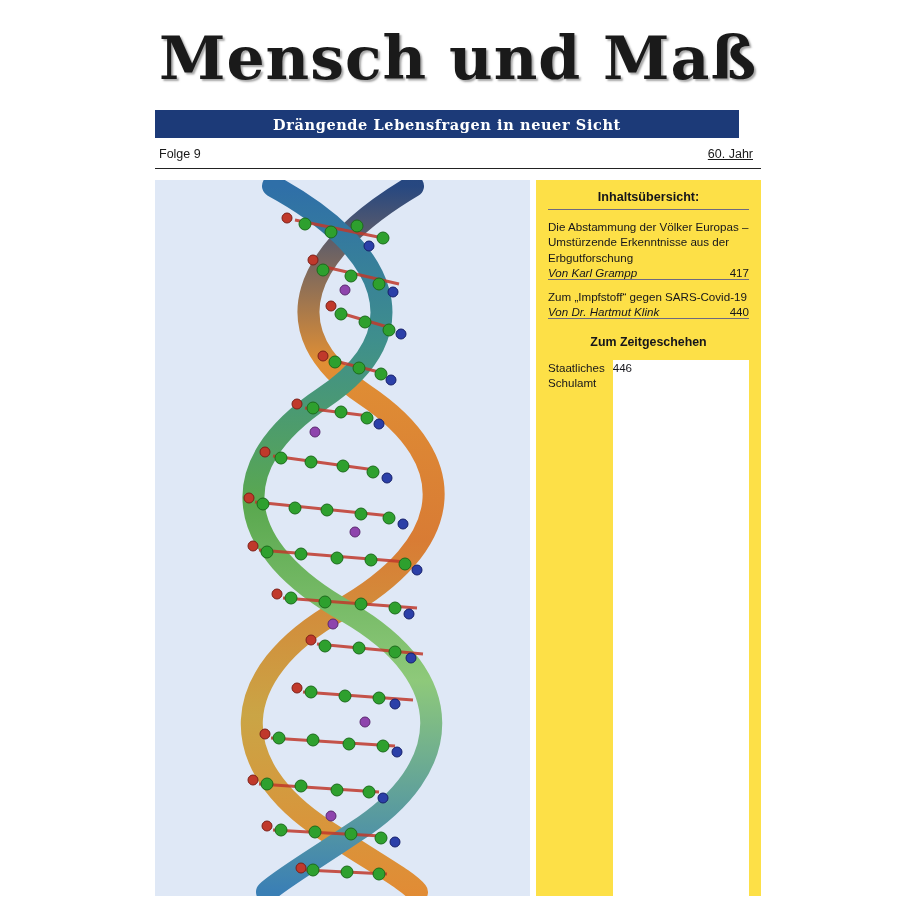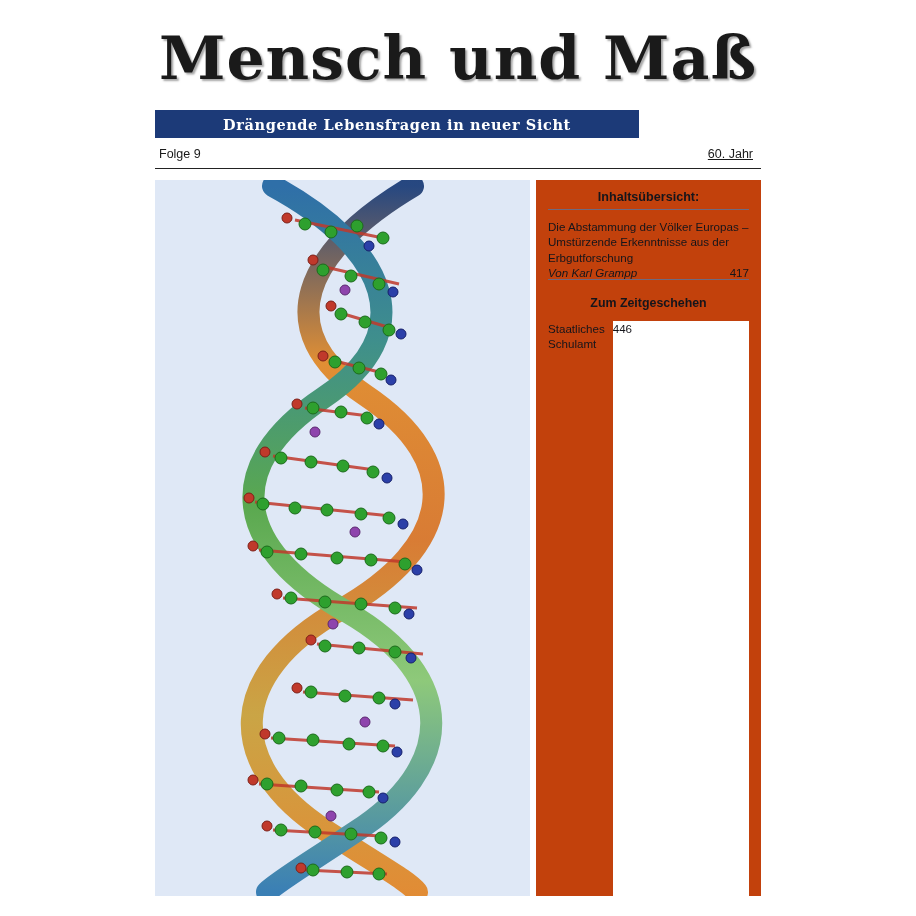--- a/index.html
+++ b/index.html
@@ -38,21 +38,21 @@
     color: #1a1a1a;
     text-shadow: 2px 2px 2px rgba(120,120,120,0.65);
     white-space: nowrap;
     line-height: 1;
     text-align: center;
   }
   .subtitle-bar {
     position: absolute;
     left: 155px;
     top: 110px;
-    width: 484px;
+    width: 584px;
     height: 28px;
     background: #1c3a78;
     display: flex;
     align-items: center;
     justify-content: center;
   }
   .subtitle-bar span {
     font-family: "DejaVu Serif", serif;
     font-weight: bold;
     font-size: 14.5px;
@@ -88,21 +88,21 @@
   }
   .cover-art svg { display: block; }
 
   
   .toc {
     position: absolute;
     left: 536px;
     top: 180px;
     width: 225px;
     height: 716px;
-    background: #c2410c;
+    background: #fde047;
     box-sizing: border-box;
     padding: 10px 12px 10px 12px;
     font-size: 11.6px;
     color: #15151b;
   }
   .toc-heading {
     text-align: center;
     font-weight: bold;
     font-size: 12.6px;
     padding-bottom: 5px;
@@ -323,20 +323,27 @@
 
     <div class="entry">
       <div class="title">Die Abstammung der Völker Europas – Umstürzende Erkenntnisse aus der Erbgutforschung</div>
       <div class="byline-row">
         <span class="byline">Von Karl Grampp</span>
         <span class="page-no">417</span>
       </div>
     </div>
 
 
+    <div class="entry">
+      <div class="title">Zum „Impfstoff“ gegen SARS-Covid-19</div>
+      <div class="byline-row">
+        <span class="byline">Von Dr. Hartmut Klink</span>
+        <span class="page-no">440</span>
+      </div>
+    </div>
 
     <div class="section-heading">Zum Zeitgeschehen</div>
 
     <div class="simple-row">
       <span class="label">Staatliches Schulamt</span>
       <span class="page">446</span>
     </div>
 
   </div>
 

